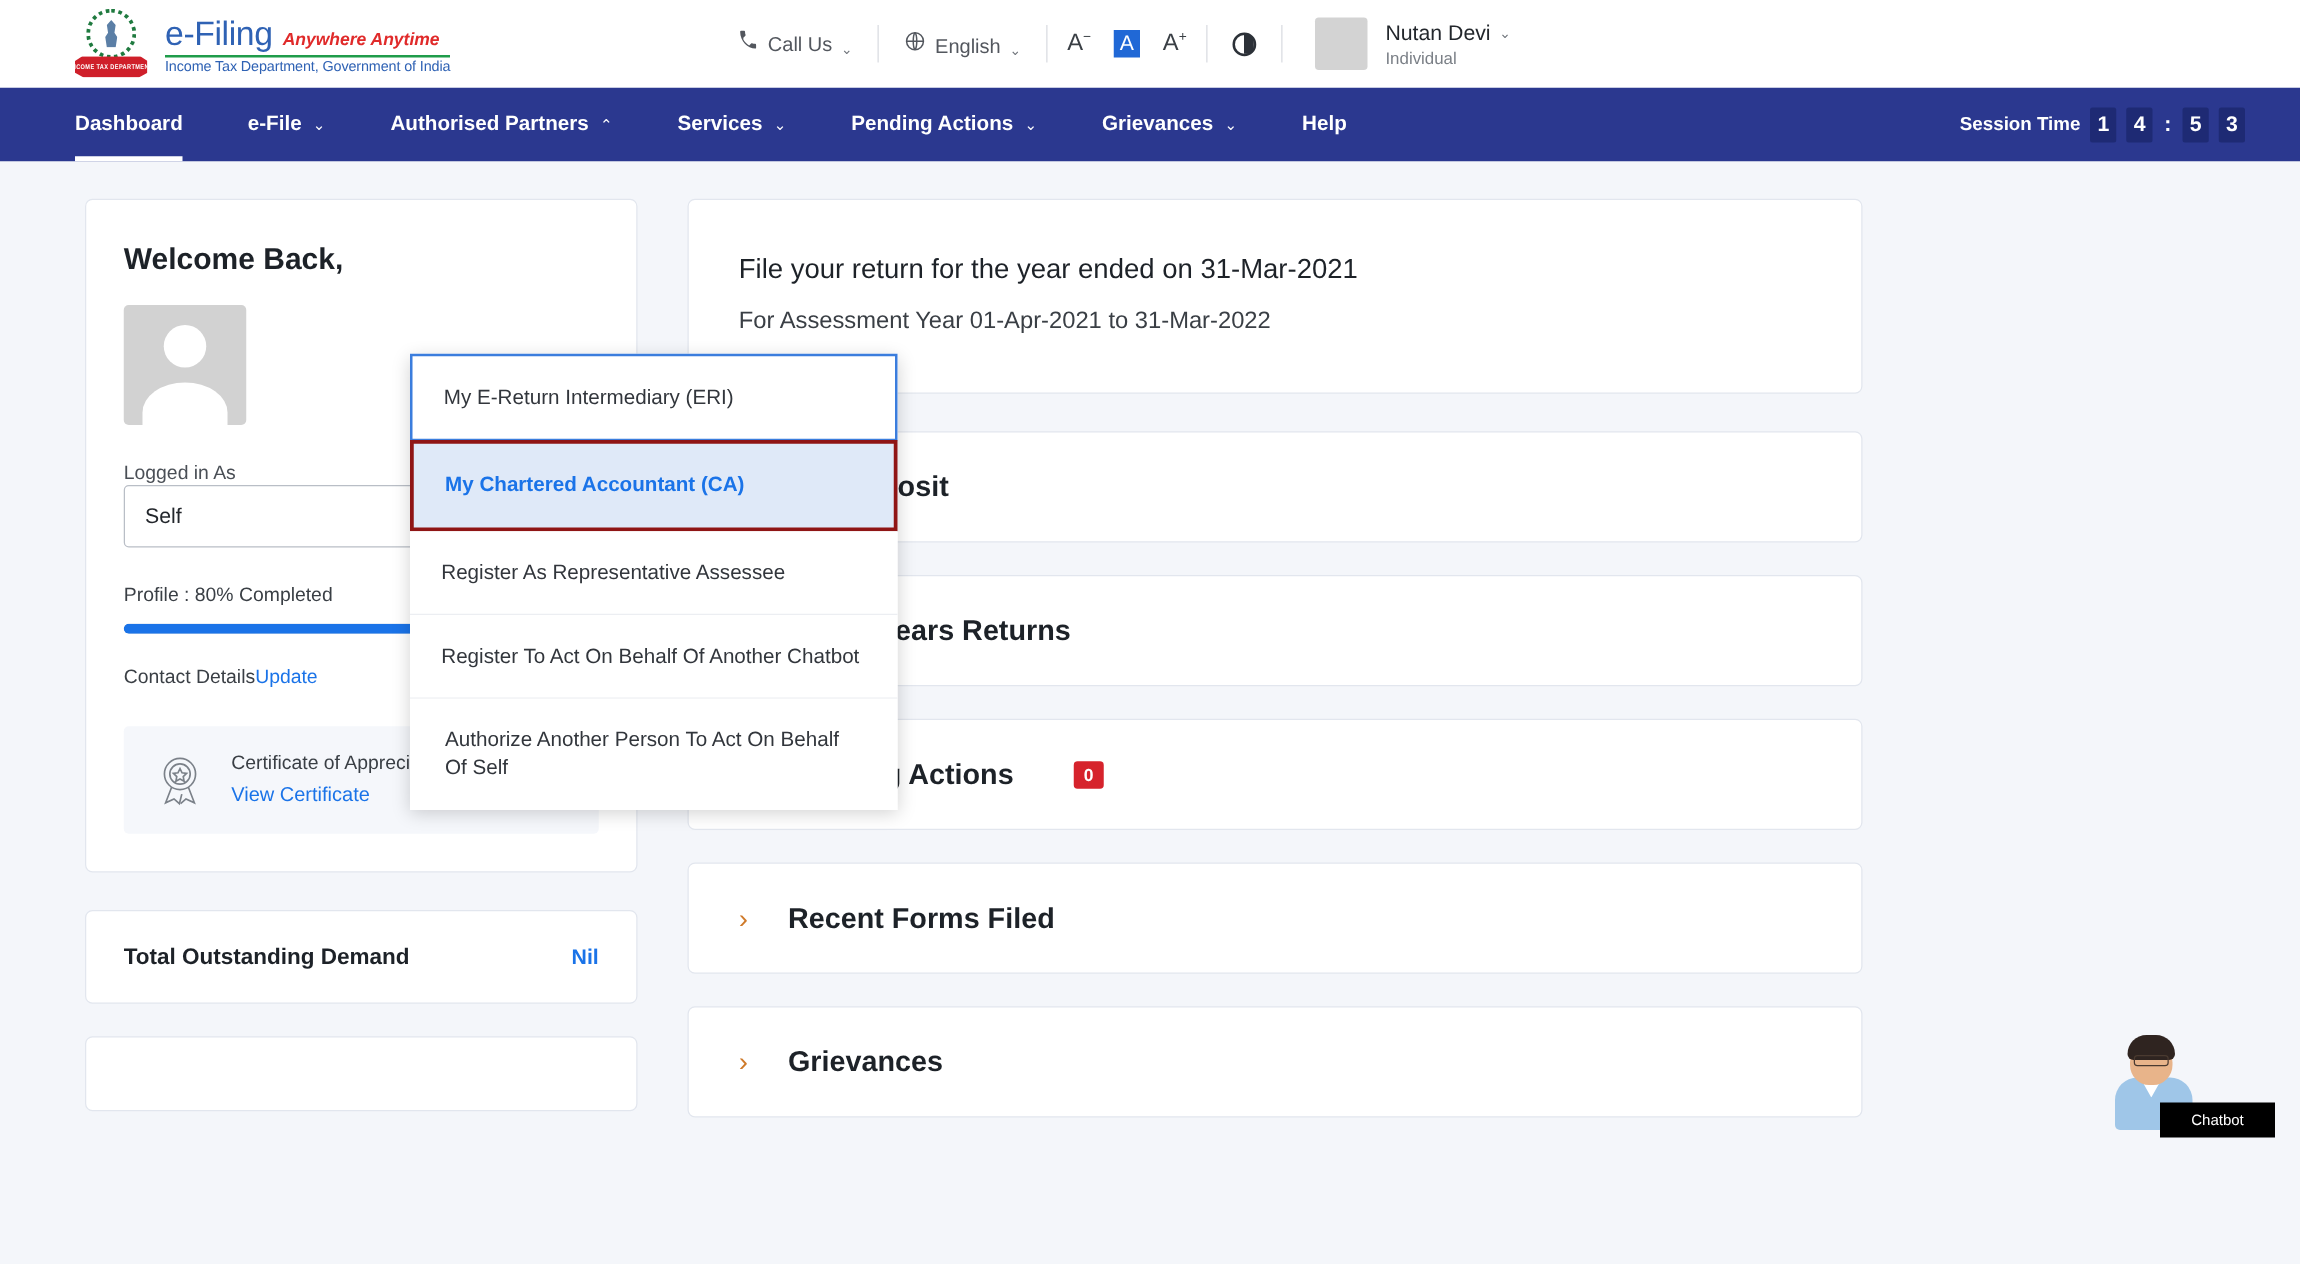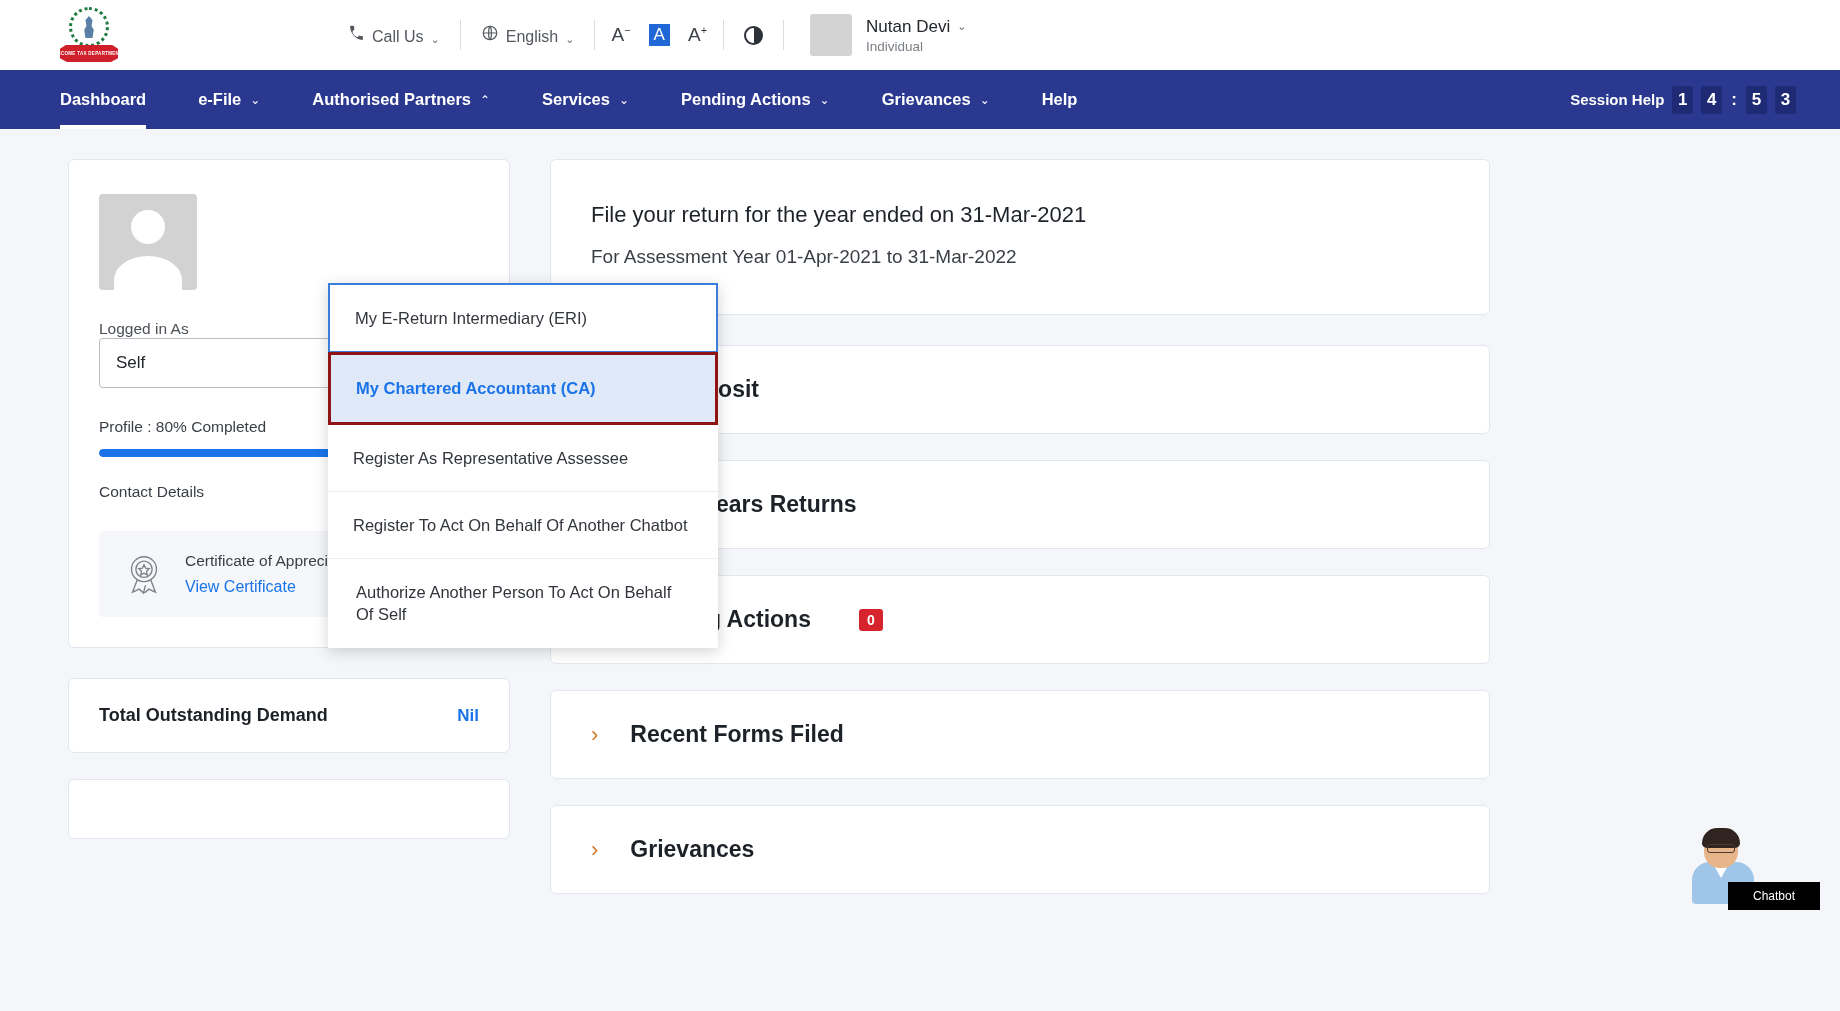--- a/index.html
+++ b/index.html
@@ -121,21 +121,21 @@
   .select {
     height: 50px; border: 1px solid #b9bec6; border-radius: 4px; display: flex;
     align-items: center; justify-content: space-between; padding: 0 16px;
     font-size: 17px; color: #23272c; cursor: pointer; margin-bottom: 30px;
   }
   .select .arrow { font-size: 11px; color: #2b2f35; }
   .profile-label { font-size: 15.5px; color: #3a3f45; margin-bottom: 13px; }
   .pbar { height: 8px; background: #dcdfe4; border-radius: 4px; overflow: hidden; }
   .pbar .fill { height: 100%; background: #1a73e8; border-radius: 4px; }
   .contact-row {
-    display: flex; align-items: center; justify-content: space-between;
+    display: flex; align-items: center; 
     font-size: 15.5px; color: #3a3f45; margin: 26px 0 30px;
   }
   .link { color: #1a73e8; cursor: pointer; }
   .cert-box {
     background: #f5f7fb; border-radius: 4px; padding: 20px 22px;
     display: flex; align-items: center; gap: 18px;
   }
   .cert-icon { width: 46px; height: 46px; flex: none; color: #6f757d; }
   .cert-title { font-size: 15.5px; color: #3a3f45; margin-bottom: 8px; }
   .cert-link { font-size: 16px; color: #1a73e8; cursor: pointer; }
@@ -199,20 +199,28 @@
 </head>
 <body>
 
 <div class="topbar">
   <div class="brand">
     <div class="emblem">
       <div class="ring"></div>
       <div class="ribbon">
           <span>INCOME TAX DEPARTMENT</span>
         </div>
+    </div>
+    <div class="brand-text">
+      <div class="brand-line1">
+        <span class="brand-efiling">e-Filing</span>
+        <span class="brand-tag">Anywhere Anytime</span>
+      </div>
+      <div class="brand-rule"></div>
+      <div class="brand-dept">Income Tax Department, Government of India</div>
     </div>
   </div>
 
   <div class="top-tools">
     <div class="tool">
       <span>
         <svg width="17" height="17" viewBox="0 0 24 24" fill="#53575e">
             <path d="M6.6 10.8c1.4 2.8 3.8 5.1 6.6 6.6l2.2-2.2c.3-.3.7-.4 1-.2 1.2.4 2.4.6 3.6.6.6 0 1 .4 1 1V20c0 .6-.4 1-1 1C11.6 21 3 12.4 3 1.9c0-.6.4-1 1-1h3.5c.6 0 1 .4 1 1 0 1.3.2 2.5.6 3.6.1.3 0 .7-.2 1l-2.3 2.3z"></path>
           </svg>
       </span>
@@ -276,33 +284,34 @@
   </div>
   <div class="nav-item">
     <span>Grievances</span>
     <span class="caret">⌄</span>
   </div>
   <div class="nav-item">
     <span>Help</span>
   </div>
 
   <div class="session">
-    <span>Session Help</span>
+    <span>Session Time</span>
     <span class="sbox">1</span>
     <span class="sbox">4</span>
     <span class="scolon">:</span>
     <span class="sbox">5</span>
     <span class="sbox">3</span>
   </div>
 </div>
 
 <div class="page">
 
   <div class="col-left">
     <div class="card welcome-card">
+      <div class="welcome-title">Welcome Back,</div>
       <div class="big-avatar"></div>
       <div class="field-label">Logged in As</div>
       <div class="select">
         <span>Self</span>
         <span class="arrow">▼</span>
       </div>
       <div class="profile-label">Profile : 80% Completed</div>
       <div class="pbar">
         <div class="fill" id="profile-fill" style="width: 80%;"></div>
       </div>

